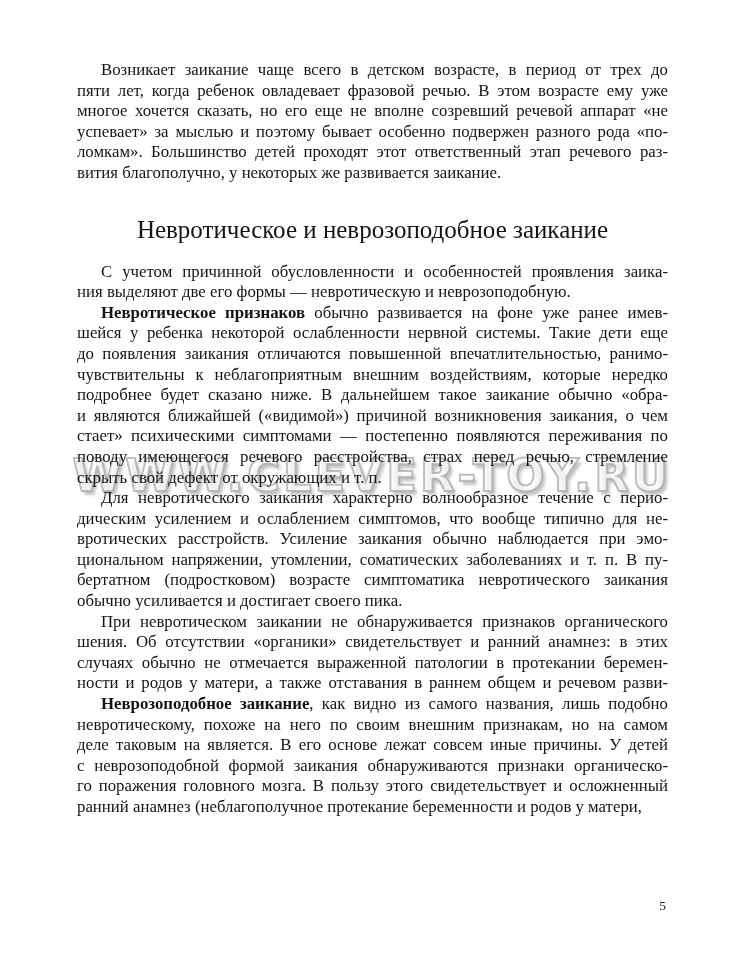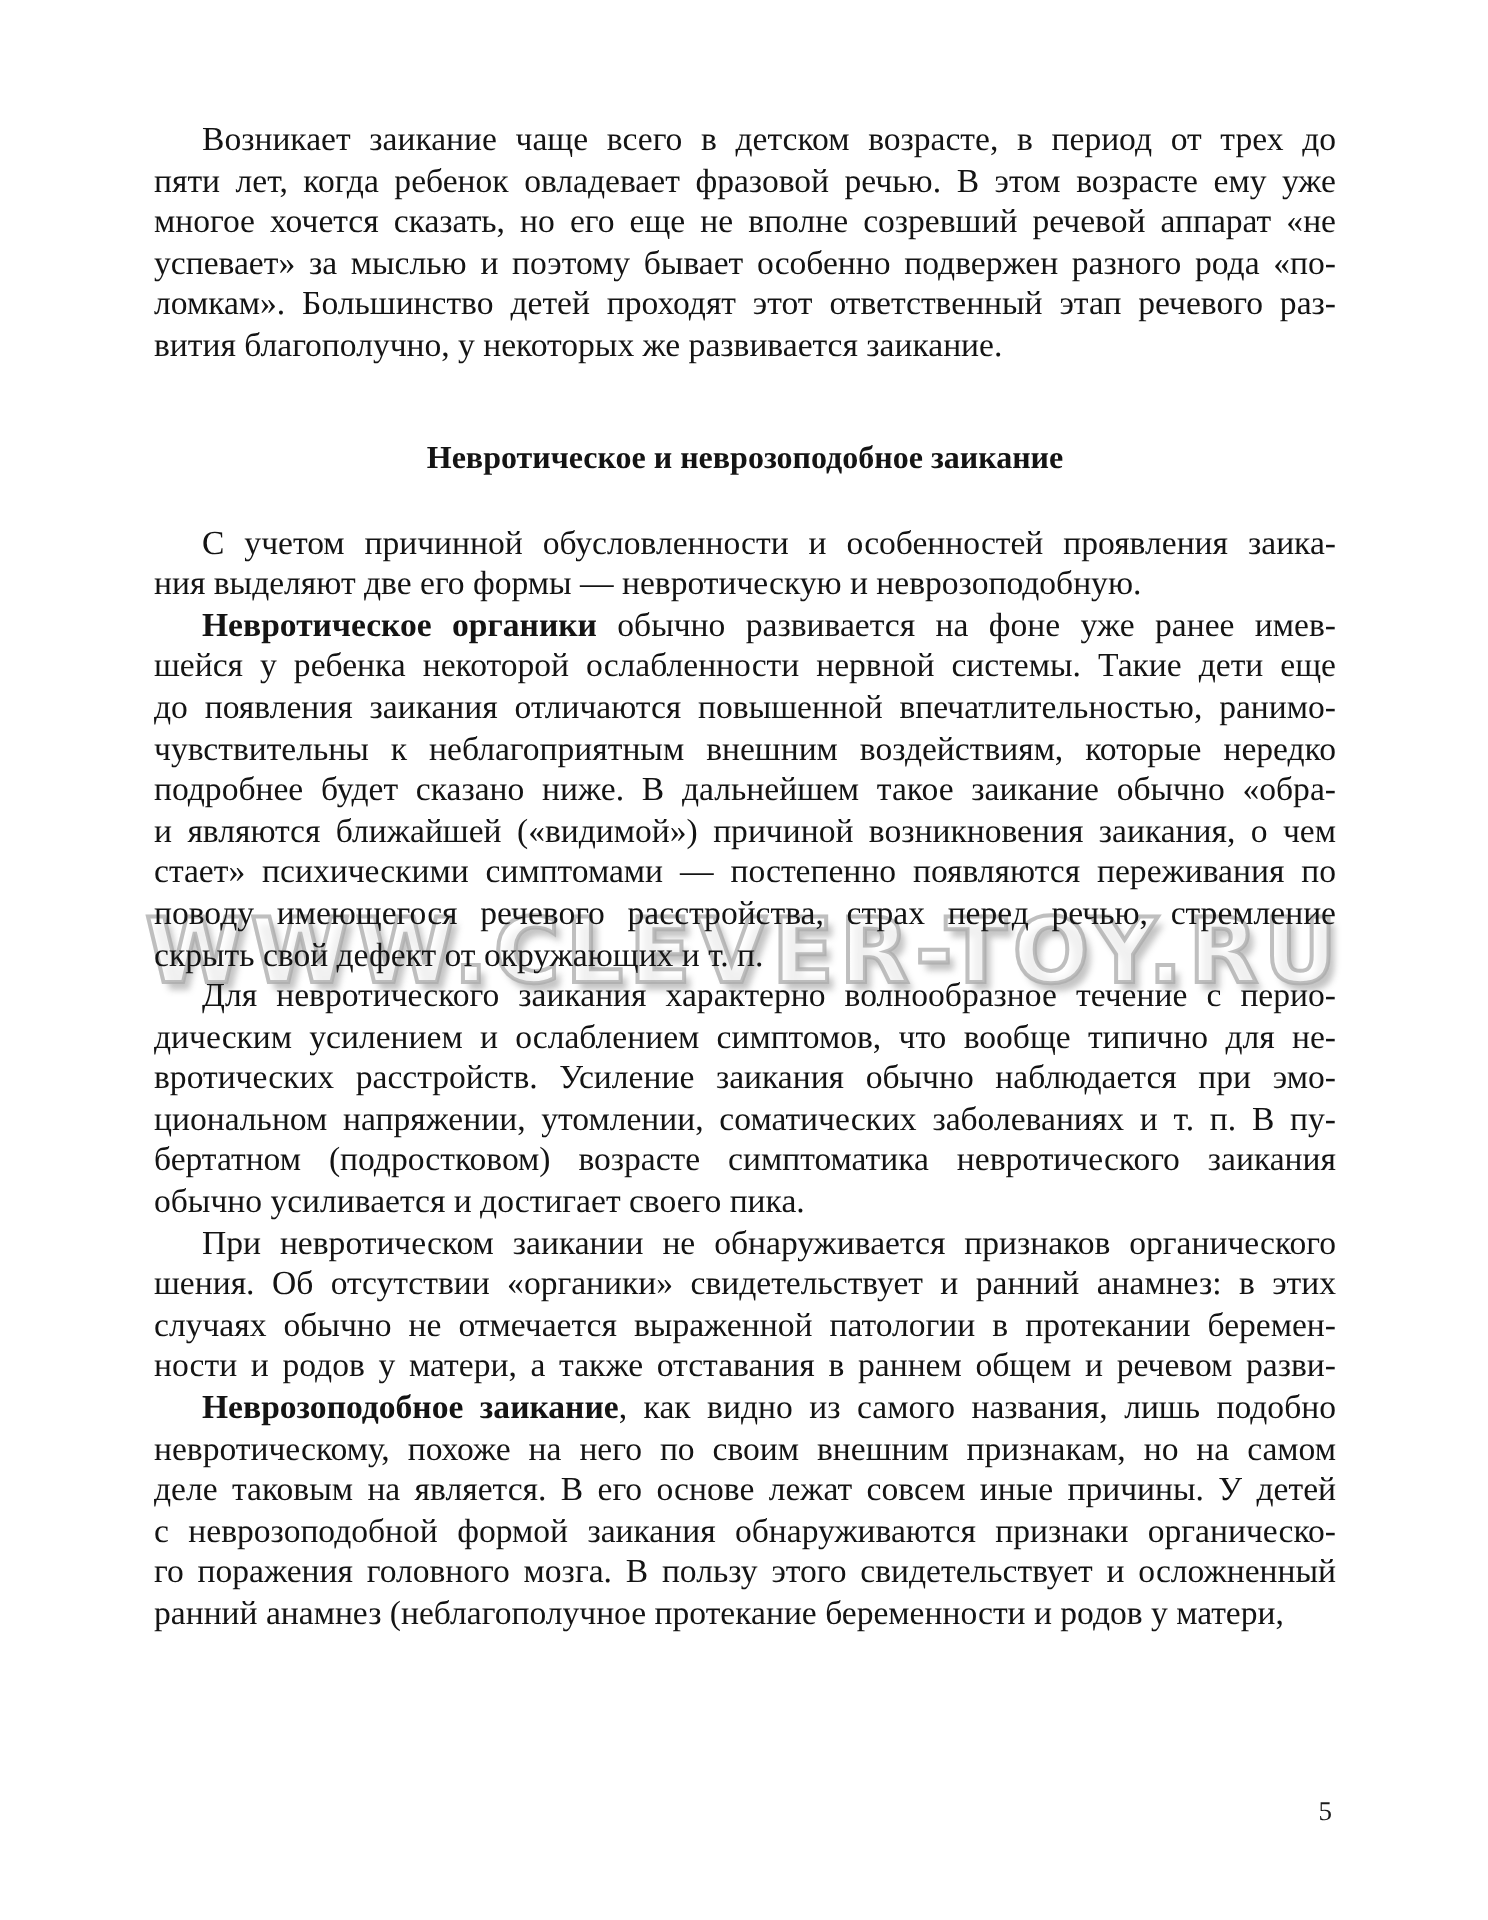--- a/index.html
+++ b/index.html
@@ -27,22 +27,22 @@
   }
   .paragraph { margin: 0; }
   .line {
     text-align: justify;
     text-align-last: justify;
     white-space: normal;
   }
   .line.last { text-align-last: left; }
   .line.first { text-indent: 24px; }
   .heading {
-    font-size: 16px;
-    font-weight: bold;
+    font-size: 25px;
+    font-weight: normal;
     text-align: center;
     margin: 35px 0 21px 0;
     line-height: 22px;
   }
   .watermark {
     position: absolute;
     left: 0;
     right: 0;
     top: 449px;
     z-index: 1;
@@ -83,21 +83,21 @@
           <div class="line last">вития благополучно, у некоторых же развивается заикание.</div>
         </div>
       </div>
     <div class="heading">Невротическое и неврозоподобное заикание</div>
     <div id="body-paragraphs">
         <div class="paragraph">
           <div class="line first">С учетом причинной обусловленности и особенностей проявления заика-</div>
           <div class="line last">ния выделяют две его формы — невротическую и неврозоподобную.</div>
         </div>
         <div class="paragraph">
-          <div class="line first"><b>Невротическое органики</b> обычно развивается на фоне уже ранее имев-</div>
+          <div class="line first"><b>Невротическое признаков</b> обычно развивается на фоне уже ранее имев-</div>
           <div class="line">шейся у ребенка некоторой ослабленности нервной системы. Такие дети еще</div>
           <div class="line">до появления заикания отличаются повышенной впечатлительностью, ранимо-</div>
           <div class="line">чувствительны к неблагоприятным внешним воздействиям, которые нередко</div>
           <div class="line">подробнее будет сказано ниже. В дальнейшем такое заикание обычно «обра-</div>
           <div class="line">и являются ближайшей («видимой») причиной возникновения заикания, о чем</div>
           <div class="line">стает» психическими симптомами — постепенно появляются переживания по</div>
           <div class="line">поводу имеющегося речевого расстройства, страх перед речью, стремление</div>
           <div class="line last">скрыть свой дефект от окружающих и т. п.</div>
         </div>
         <div class="paragraph">

